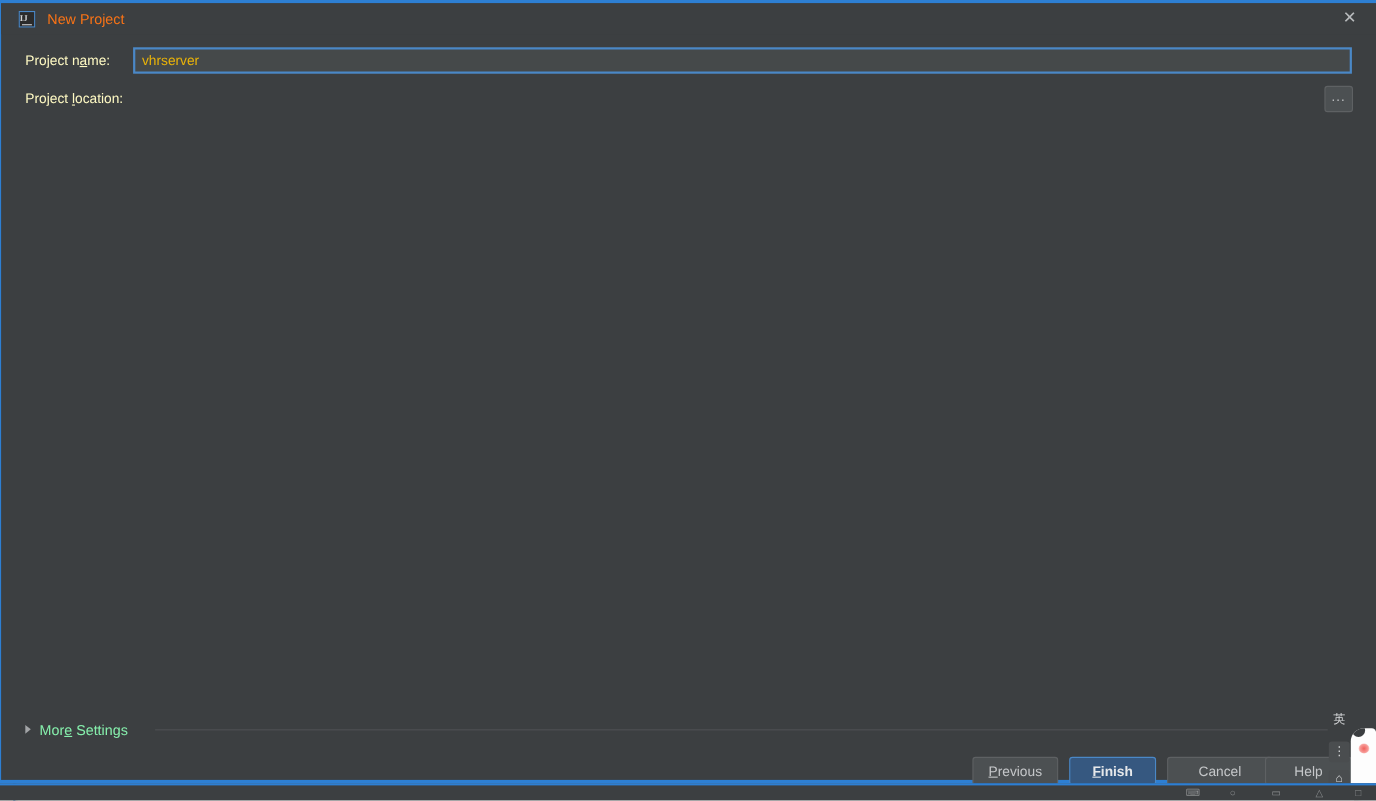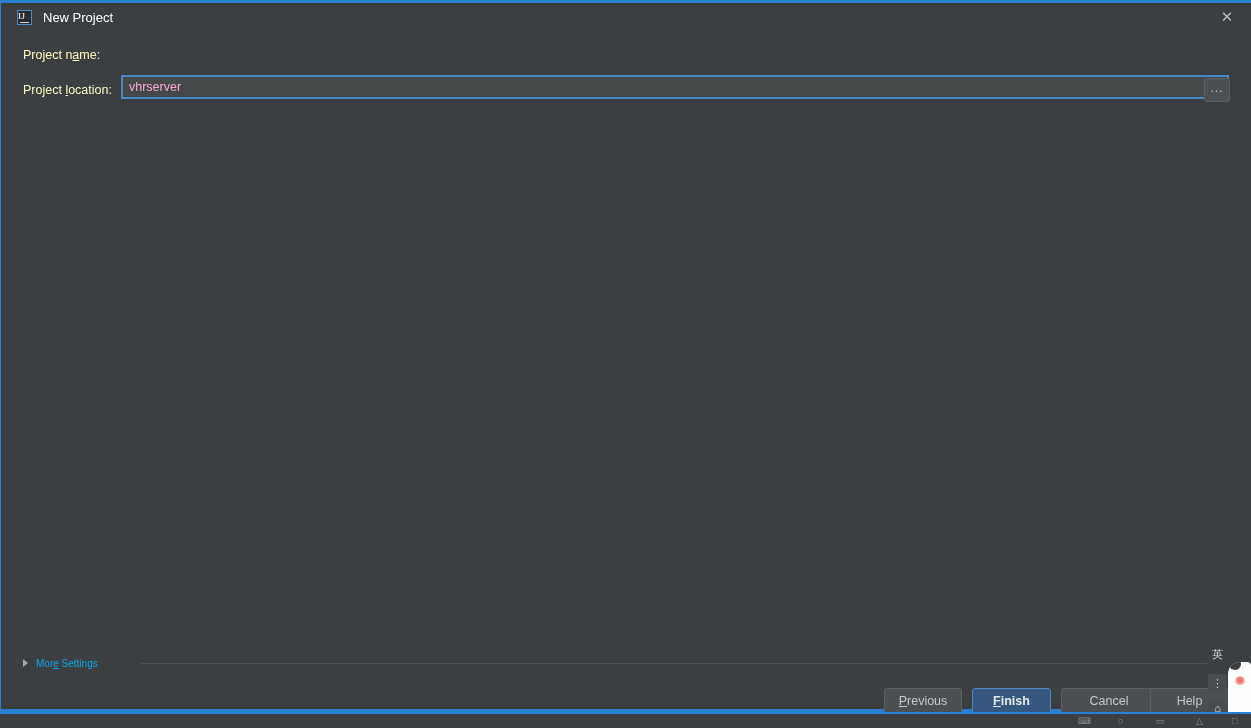--- a/index.html
+++ b/index.html
@@ -151,21 +151,21 @@
     display: block;
     width: 9px;
     height: 1px;
     background: #cfd2d4;
     margin: 0 auto;
   }
   .title-text {
     position: absolute;
     left: 42px; top: 6px;
     font-size: 13px;
-    color: #ffffff;
+    color: #f97316;
     line-height: 17px;
   }
   .close-btn {
     position: absolute;
     right: 10px; top: 4px;
     width: 28px; height: 20px;
     color: #b8bbbd;
     font-size: 15px;
     line-height: 20px;
     text-align: center;
@@ -186,28 +186,27 @@
     white-space: nowrap;
   }
   .form-label u {
     text-decoration: underline;
   }
 
   .text-field {
     position: absolute;
     box-sizing: border-box;
     background: #45494a;
-    color: #f9a8d4;
+    color: #eab308;
     font-size: 12.5px;
     line-height: 22px;
     padding: 0 6px;
     height: 24px;
     overflow: hidden;
     white-space: nowrap;
-    margin-top: 32px;
   }
   .text-field.focused {
     border: 2px solid #4a88c7;
     line-height: 20px;
   }
   .text-field.plain {
     border: 1px solid #5e6060;
     background: #42464a;
   }
 
@@ -236,22 +235,22 @@
     cursor: pointer;
   }
   .triangle {
     width: 0; height: 0;
     border-left: 5px solid #a3a5a7;
     border-top: 4px solid transparent;
     border-bottom: 4px solid transparent;
     margin-right: 8px;
   }
   .more-settings-label {
-    font-size: 10px;
-    color: #0ea5e9;
+    font-size: 13px;
+    color: #86efac;
     white-space: nowrap;
   }
   .more-settings-label u { text-decoration: underline; }
   .settings-rule {
     position: absolute;
     left: 140px; top: 660px;
     height: 1px;
     width: 1066px;
     background: #4f5254;
   }

